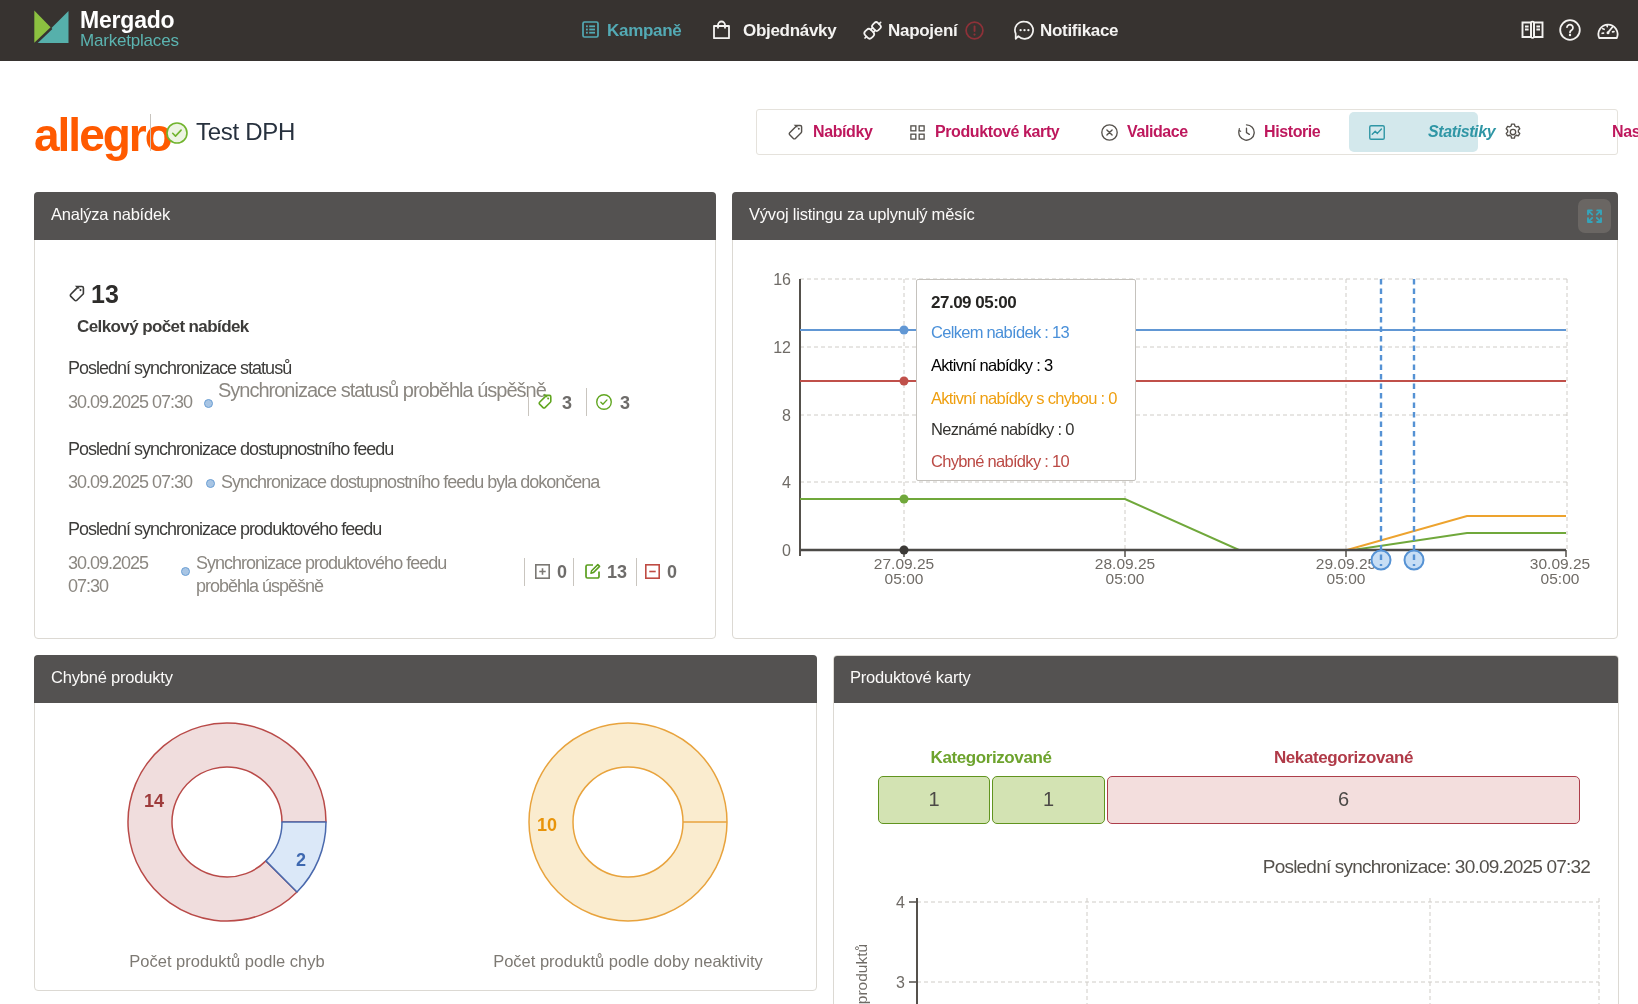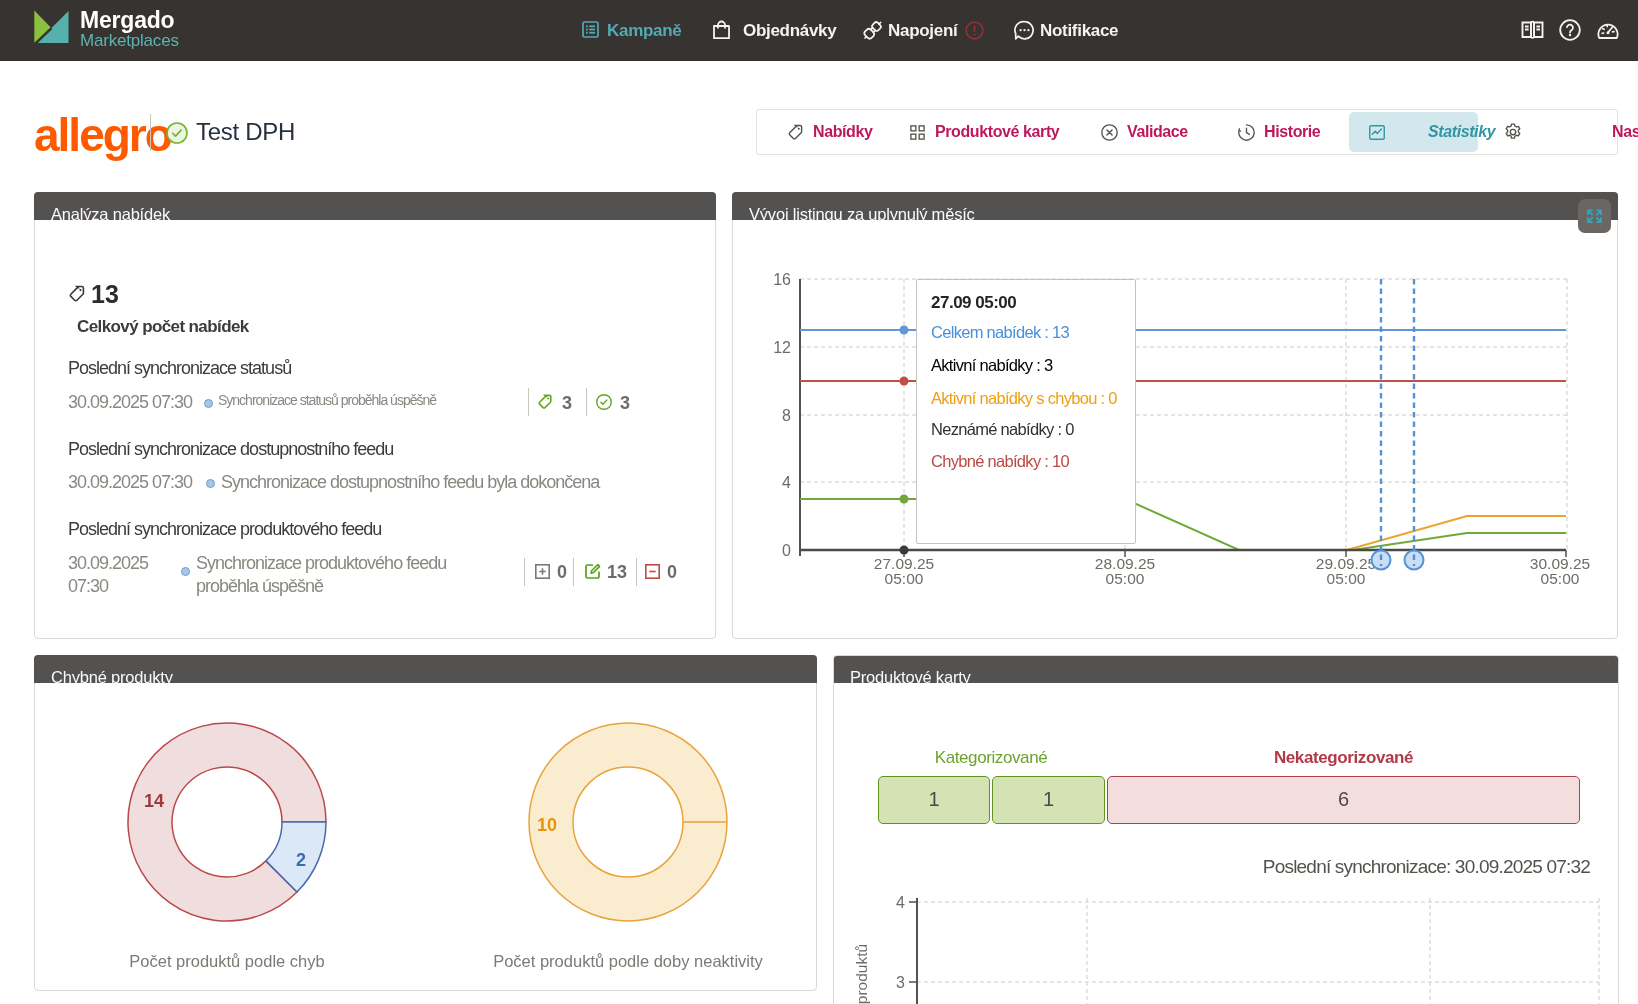--- a/index.html
+++ b/index.html
@@ -13,21 +13,21 @@
   
   #allegro { position:absolute; left:34px; top:108px; font-size:46px; font-weight:bold; color:#ff5a00; letter-spacing:-2px; }
   #hsep { position:absolute; left:150px; top:114px; width:1px; height:37px; background:#c8c4be; }
   #testdph { position:absolute; left:196px; top:118px; font-size:24px; color:#27313e; letter-spacing:-0.3px; }
   
   #tabbar { position:absolute; left:756px; top:109px; width:862px; height:46px; background:#fff; border:1px solid #e5e2dc; border-radius:3px; }
   .tab { position:absolute; top:109px; height:46px; display:flex; align-items:center; font-size:16px; font-weight:bold; color:#be185d; letter-spacing:-0.4px; }
   #tab-active { position:absolute; left:1349px; top:112px; width:129px; height:40px; background:#d3e8ec; border-radius:5px; }
   
   .card { position:absolute; background:#fff; border:1px solid #dcd9d3; border-radius:4px; }
-  .chead { position:absolute; left:-1px; top:-1px; right:-1px; height:28px; background:#545251; border-radius:4px 4px 0 0; color:#fbfaf9; font-size:16.5px; line-height:44px; padding-left:17px; letter-spacing:-0.2px; }
+  .chead { position:absolute; left:-1px; top:-1px; right:-1px; height:48px; background:#545251; border-radius:4px 4px 0 0; color:#fbfaf9; font-size:16.5px; line-height:44px; padding-left:17px; letter-spacing:-0.2px; }
   .gray  { color:#8b8781; letter-spacing:-1px; }
   .sect  { color:#3d3c3a; font-size:18px; letter-spacing:-1px; }
   .num   { color:#6e6c6a; font-weight:bold; font-size:18px; }
   .vsep  { width:1px; background:#c9c5bf; display:inline-block; }
 </style>
 </head>
 <body>
 <div id="nav">
 
   <svg class="abs" style="left:34px; top:10px;" width="36" height="34" viewBox="0 0 36 34">
@@ -151,21 +151,21 @@
   <svg class="abs" style="left:34px; top:92px;" width="18" height="18" viewBox="0 0 19 19">
     <path d="M8.2 1.6 h5.4 a1.6 1.6 0 0 1 1.6 1.6 v5.4 a1.6 1.6 0 0 1 -.5 1.15 l-6.4 6.4 a1.6 1.6 0 0 1 -2.3 0 l-4.1-4.1 a1.6 1.6 0 0 1 0-2.3 l6.4-6.4 a1.6 1.6 0 0 1 1.15-.5 z" fill="none" stroke="#3a3a38" stroke-width="1.7"></path>
     <circle cx="12.1" cy="5.4" r="1.1" fill="#3a3a38"></circle>
   </svg>
   <div class="abs" style="left:56px; top:87px; font-size:25px; font-weight:bold; color:#2e2d2b;">13</div>
   <div class="abs" style="left:42px; top:124px; font-size:17px; font-weight:bold; color:#3d3c3a; letter-spacing:-0.6px;">Celkový počet nabídek</div>
 
   <div class="abs sect" style="left:33px; top:165px;">Poslední synchronizace statusů</div>
   <div class="abs gray" style="left:33px; top:199px; font-size:18px;">30.09.2025 07:30</div>
   <div class="abs" style="left:169px; top:206px; width:9px; height:9px; border-radius:50%; background:#a8c5e4; border:1px solid #6b9fd4;"></div>
-  <div class="abs gray" style="left:183px; top:199px; font-size:14px;">Synchronizace statusů proběhla úspěšně</div>
+  <div class="abs gray" style="left:183px; top:186px; font-size:20px;">Synchronizace statusů proběhla úspěšně</div>
   <div class="abs vsep" style="left:493px; top:195px; height:28px;"></div>
   <svg class="abs" style="left:503px; top:201px;" width="16" height="16" viewBox="0 0 19 19">
     <path d="M8.2 1.6 h5.4 a1.6 1.6 0 0 1 1.6 1.6 v5.4 a1.6 1.6 0 0 1 -.5 1.15 l-6.4 6.4 a1.6 1.6 0 0 1 -2.3 0 l-4.1-4.1 a1.6 1.6 0 0 1 0-2.3 l6.4-6.4 a1.6 1.6 0 0 1 1.15-.5 z" fill="none" stroke="#61a621" stroke-width="1.9"></path>
     <circle cx="12.1" cy="5.4" r="1.2" fill="#61a621"></circle>
   </svg>
   <div class="abs num" style="left:527px; top:200px;">3</div>
   <div class="abs vsep" style="left:551px; top:195px; height:28px;"></div>
   <svg class="abs" style="left:561px; top:201px;" width="16" height="16" viewBox="0 0 22 22">
     <circle cx="11" cy="11" r="10" fill="none" stroke="#61a621" stroke-width="1.9"></circle>
     <path d="M6.7 11.3 l2.8 2.8 5.6-6" fill="none" stroke="#61a621" stroke-width="1.9" stroke-linecap="round" stroke-linejoin="round"></path>
@@ -253,21 +253,21 @@
     <circle cx="171" cy="313" r="4.5" fill="#3c3a37"></circle>
 
     <circle cx="648" cy="323" r="9.5" fill="#c7def5" stroke="#5592d4" stroke-width="2"></circle>
     <circle cx="681" cy="323" r="9.5" fill="#c7def5" stroke="#5592d4" stroke-width="2"></circle>
     <g stroke="#5592d4" stroke-width="2.4" stroke-dasharray="5.5 4" fill="none">
       <path d="M648 42 V329"></path>
       <path d="M681 42 V329"></path>
     </g>
   </svg>
 
-  <div class="abs" style="left:183px; top:86px; width:220px; height:265px; background:#fff; border:1px solid #c5c2bd; border-radius:2px;">
+  <div class="abs" style="left:183px; top:86px; width:220px; height:202px; background:#fff; border:1px solid #c5c2bd; border-radius:2px;">
     <div class="abs" style="left:14px; top:13px; font-size:17px; font-weight:bold; color:#262523; letter-spacing:-0.5px; white-space:nowrap;">27.09 05:00</div>
     <div class="abs" style="left:14px; top:43px; font-size:16.5px; color:#4a90d9; letter-spacing:-0.7px; white-space:nowrap;">Celkem nabídek : 13</div>
     <div class="abs" style="left:14px; top:76px; font-size:16.5px; color:#000000; letter-spacing:-0.7px; white-space:nowrap;">Aktivní nabídky : 3</div>
     <div class="abs" style="left:14px; top:109px; font-size:16.5px; color:#ef9f10; letter-spacing:-0.7px; white-space:nowrap;">Aktivní nabídky s chybou : 0</div>
     <div class="abs" style="left:14px; top:140px; font-size:16.5px; color:#33322f; letter-spacing:-0.7px; white-space:nowrap;">Neznámé nabídky : 0</div>
     <div class="abs" style="left:14px; top:172px; font-size:16.5px; color:#bb4a45; letter-spacing:-0.7px; white-space:nowrap;">Chybné nabídky : 10</div>
   </div>
 </div>
 <div class="card" id="card3" style="left:34px; top:655px; width:783px; height:336px;">
   <div class="chead">Chybné produkty</div>
@@ -283,21 +283,21 @@
     <circle cx="593" cy="122" r="55" fill="none" stroke="#e8a33d" stroke-width="1.5"></circle>
     <path d="M648 122 H692" stroke="#e8a33d" stroke-width="1.5"></path>
     <text x="512" y="131" font-size="18" font-weight="bold" fill="#e8940a" text-anchor="middle" font-family="Liberation Sans, sans-serif">10</text>
 
     <text x="192" y="267" font-size="16.5" fill="#7d7973" text-anchor="middle" font-family="Liberation Sans, sans-serif">Počet produktů podle chyb</text>
     <text x="593" y="267" font-size="16.5" fill="#7d7973" text-anchor="middle" font-family="Liberation Sans, sans-serif">Počet produktů podle doby neaktivity</text>
   </svg>
 </div>
 <div class="card" id="card4" style="left:833px; top:655px; width:786px; height:360px; overflow:hidden;">
   <div class="chead">Produktové karty</div>
-  <div class="abs" style="left:44px; top:92px; width:226px; text-align:center; font-size:17px; font-weight:normal; letter-spacing:-0.4px; color:#6da32d;">Kategorizované</div>
+  <div class="abs" style="left:44px; top:92px; width:226px; text-align:center; font-size:17px; font-weight:bold; letter-spacing:-0.4px; color:#6da32d;">Kategorizované</div>
   <div class="abs" style="left:273px; top:92px; width:473px; text-align:center; font-size:17px; font-weight:bold; letter-spacing:-0.4px; color:#b03a48;">Nekategorizované</div>
   <div class="abs" style="left:44px; top:120px; width:112px; height:48px; background:#d3e3b3; border:1.5px solid #61941f; border-radius:5px; text-align:center; line-height:45px; font-size:20px; color:#4c4a47;">1</div>
   <div class="abs" style="left:158px; top:120px; width:113px; height:48px; background:#d3e3b3; border:1.5px solid #61941f; border-radius:5px; text-align:center; line-height:45px; font-size:20px; color:#4c4a47;">1</div>
   <div class="abs" style="left:273px; top:120px; width:473px; height:48px; background:#f3dedd; border:1.5px solid #ad3e4b; border-radius:5px; text-align:center; line-height:45px; font-size:20px; color:#4c4a47;">6</div>
   <div class="abs" style="left:356px; top:200px; width:400px; text-align:right; font-size:19px; letter-spacing:-0.8px; color:#55514c;">Poslední synchronizace: 30.09.2025 07:32</div>
   <svg class="abs" style="left:0; top:230px;" width="784" height="130" viewBox="0 0 784 130">
     <g stroke="#cfccc7" stroke-width="1" stroke-dasharray="4 3" fill="none">
       <path d="M83 16 H765 M83 96 H765"></path>
       <path d="M253 12 V130 M596 12 V130 M765 12 V130"></path>
     </g>

